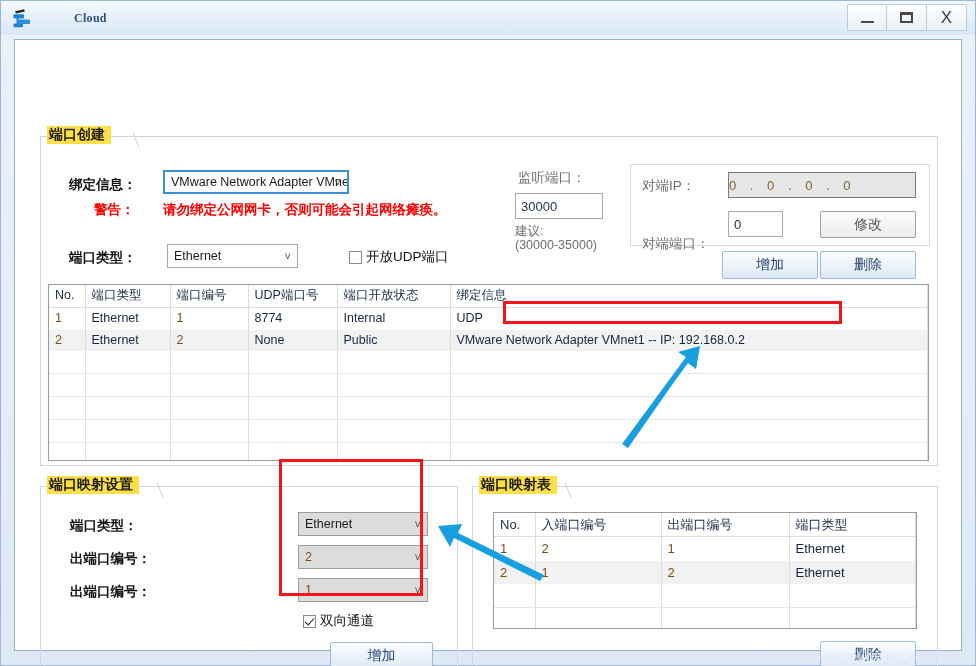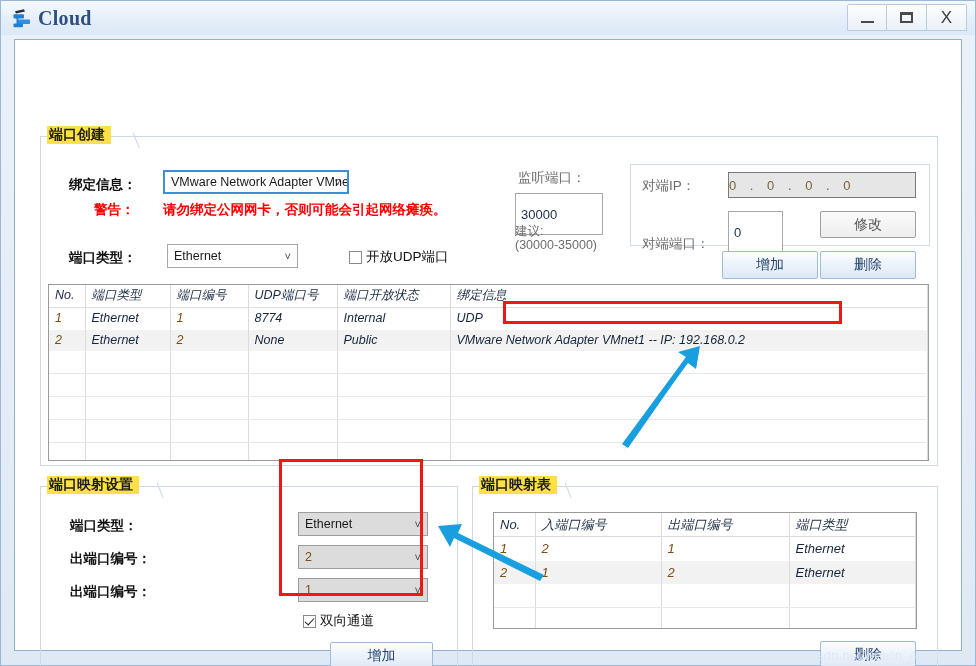--- a/index.html
+++ b/index.html
@@ -19,22 +19,23 @@
     background:linear-gradient(#eaf1fa,#dfe9f6);
     border:1px solid #9bb7d4;
   }
   #titlebar{
     position:absolute;left:0;top:0;width:974px;height:34px;
     background:linear-gradient(#f3f8fd,#e4eef9 60%,#dbe8f6);
     display:flex;align-items:center;
   }
   .title-icon{width:22px;height:22px;margin-left:10px;margin-right:5px;position:relative;flex:none;}
   .title-text{
-    font-size:20px;font-weight:bold;color:#2f4f7f;letter-spacing:.3px;
+    font-size:12px;font-weight:bold;color:#2f4f7f;letter-spacing:.3px;
     font-family:"Liberation Serif","DejaVu Serif",serif;
+    margin-left:36px;
   }
   .win-btns{position:absolute;right:8px;top:3px;display:flex;}
   .win-btn{
     width:40px;height:27px;box-sizing:border-box;
     background:linear-gradient(#fdfefe,#eaf1f8);
     border:1px solid #b9ccdf;border-left:none;
     display:flex;align-items:center;justify-content:center;
     color:#333;font-size:14px;
   }
   .win-btn:first-child{border-left:1px solid #b9ccdf;border-top-left-radius:2px;}
@@ -98,21 +99,21 @@
   }
   .combo.focused{border:2px solid #3c8fd4;background:#ffffff;}
   .combo.gray{background:#dcdcdc;border:1px solid #9d9d9d;}
   .combo .chev{
     position:absolute;right:6px;top:50%;margin-top:-5px;
     font-size:11px;color:#4b4b4b;line-height:10px;
   }
 
   
   .txtinput{
-    position:absolute;box-sizing:border-box;height:42px;
+    position:absolute;box-sizing:border-box;height:26px;
     border:1px solid #a9a9a9;background:#ffffff;
     font-size:13px;color:#1a2d4a;
     display:flex;align-items:center;padding-left:5px;
   }
   .ipbox{
     position:absolute;box-sizing:border-box;height:26px;
     border:1px solid #7a7a7a;background:#e6e6e6;
     display:flex;align-items:center;justify-content:flex-start;
     color:#7b6436;font-size:13px;letter-spacing:5px;
   }
@@ -140,21 +141,21 @@
   .cbx .box.checked::after{
     content:"";position:absolute;left:3px;top:0px;
     width:4px;height:8px;border:solid #1e1e1e;
     border-width:0 1.6px 1.6px 0;transform:rotate(42deg);
   }
   .cbx .cbl{font-size:13.5px;color:#111;}
 
   
   .tbl{
     position:absolute;box-sizing:border-box;
-    border:1px solid #9a9a9a;background:#fff;overflow:hidden;font-style:italic;
+    border:1px solid #9a9a9a;background:#fff;overflow:hidden;
   }
   .tbl table{border-collapse:collapse;width:100%;table-layout:fixed;}
   .tbl th,.tbl td{
     font-weight:normal;text-align:left;
     border-right:1px solid #dcdcdc;
     padding:0 0 0 6px;
     font-size:12.5px;color:#16253d;
     white-space:nowrap;overflow:hidden;
     height:22px;line-height:22px;
   }

